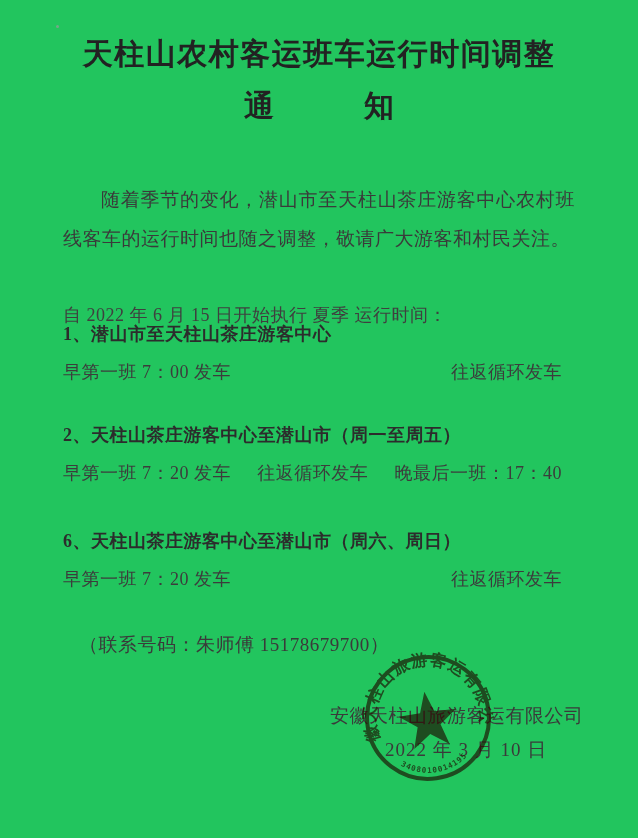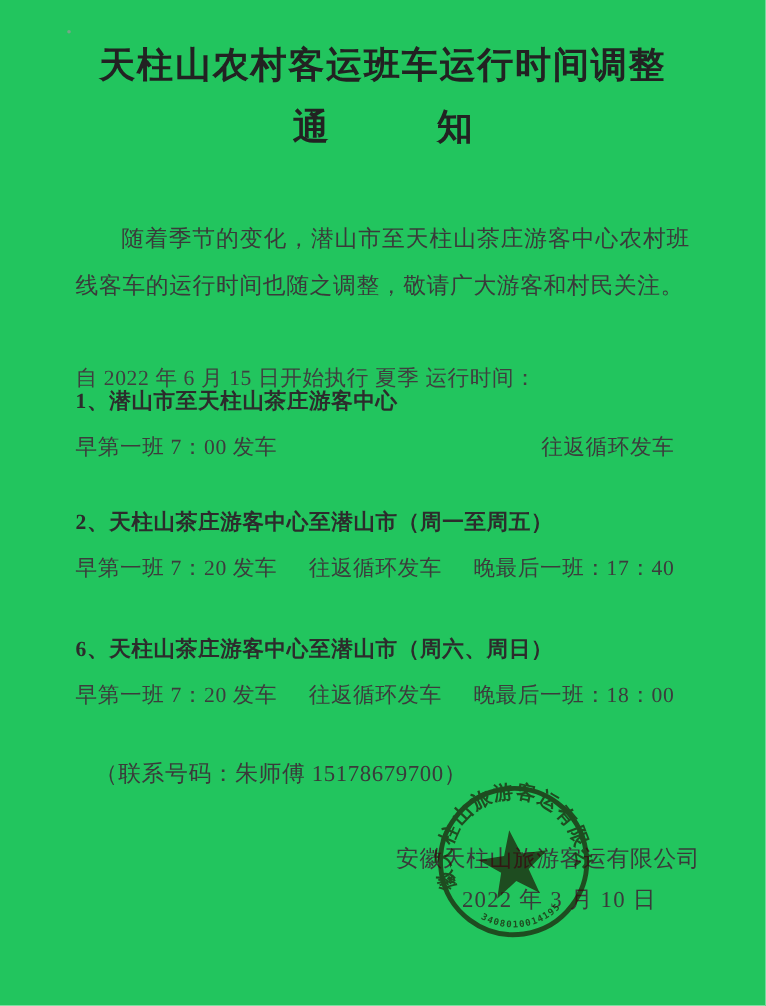--- a/index.html
+++ b/index.html
@@ -95,21 +95,20 @@
   <div class="abs sched-row r2">
     <span>早第一班 7：20 发车</span>
     <span>往返循环发车</span>
     <span>晚最后一班：17：40</span>
   </div>
 
   <div class="abs sec-heading h3">6、天柱山茶庄游客中心至潜山市（周六、周日）</div>
   <div class="abs sched-row r3">
     <span>早第一班 7：20 发车</span>
     <span>往返循环发车</span>
-    <span>晚最后一班：18：00</span>
   </div>
 
   <div class="abs contact">（联系号码：朱师傅 15178679700）</div>
 
   <div class="abs company">安徽天柱山旅游客运有限公司</div>
 
   <div class="abs sign-date">2022 年 3 月 10 日</div>
 
   <svg class="abs seal" viewBox="0 0 132 132">
     <circle cx="66" cy="66" r="60" fill="none" stroke-width="4" stroke="#d94c3d"></circle>

